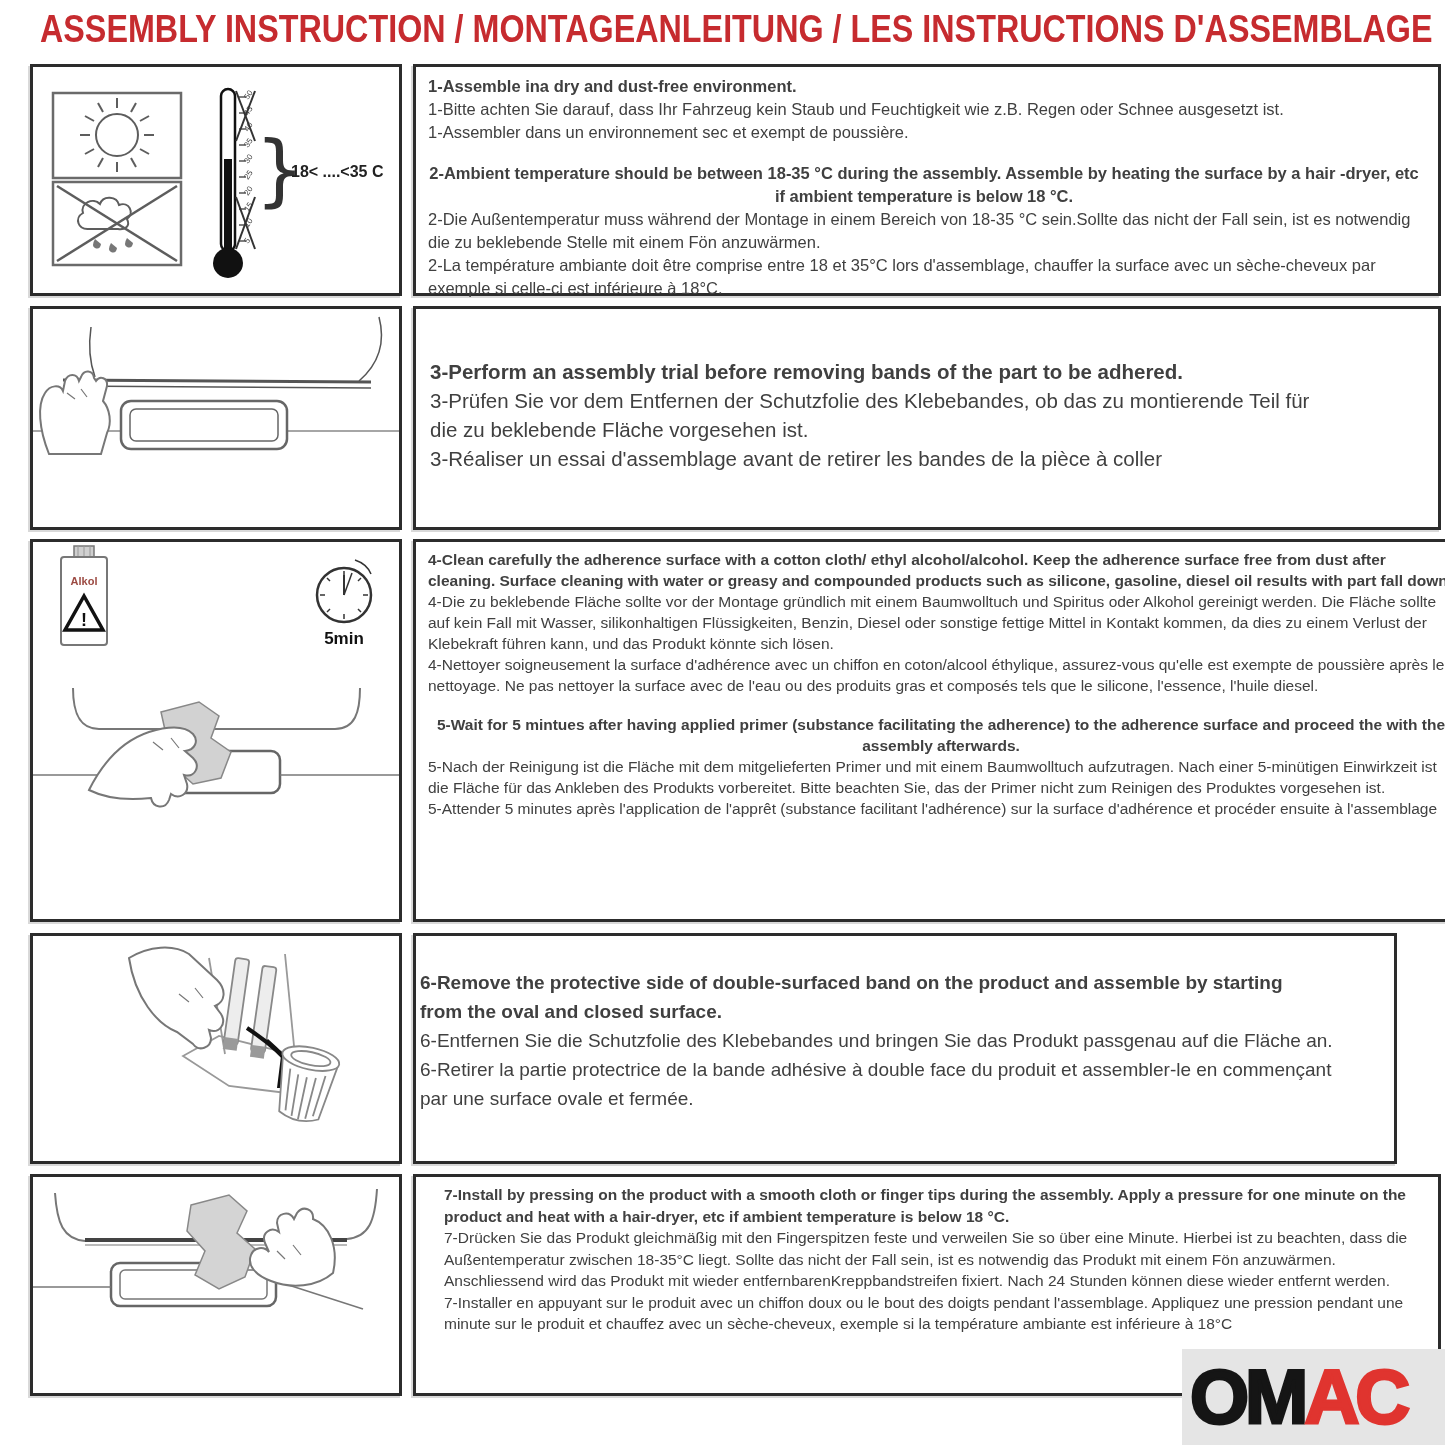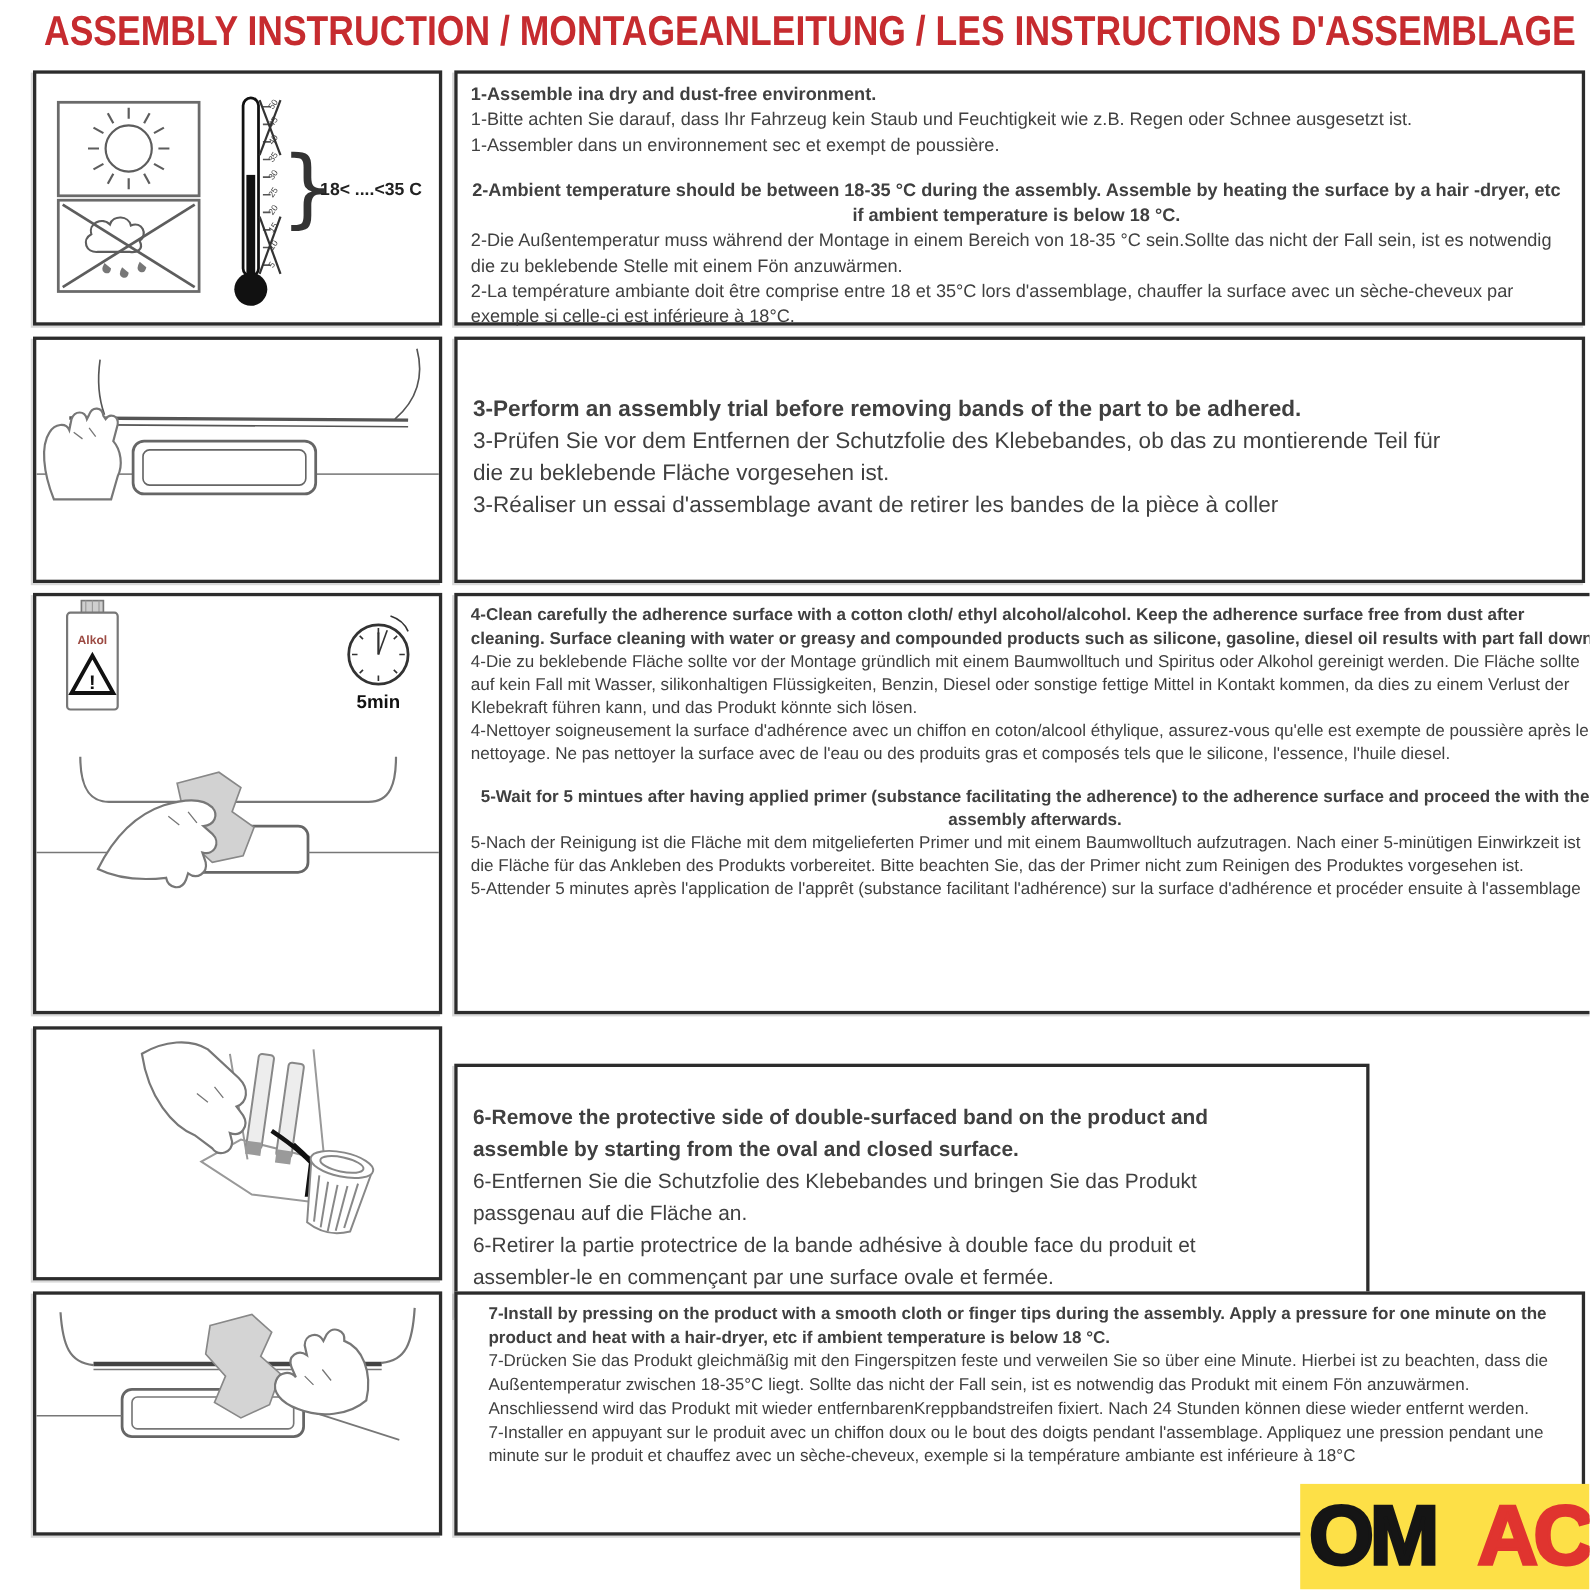--- a/index.html
+++ b/index.html
@@ -10,34 +10,34 @@
   .box{position:absolute;border:3px solid #2c2c2c;background:#fff;box-sizing:border-box;
        box-shadow:-2px 2px 0 rgba(120,120,120,.28);}
   .tb p{margin:0;}
   .b{font-weight:bold;color:#404040;}
   .r{font-weight:normal;color:#404040;}
   
   .sec1{left:413px;top:64px;width:1028px;height:232px;padding:8px 18px 0 12px;font-size:16.5px;line-height:23px;}
   .sec2{left:413px;top:306px;width:1028px;height:224px;padding:48px 60px 0 14px;font-size:20.5px;line-height:29px;}
   .sec2 .r{max-width:880px;}
   .sec3{left:413px;top:539px;width:1060px;height:383px;padding:7px 16px 12px 12px;font-size:15.5px;line-height:21px;}
-  .sec4{left:413px;top:933px;width:832px;height:231px;padding:32px 60px 0 14px;font-size:19px;line-height:29px;margin-top:34px;}
+  .sec4{left:413px;top:933px;width:984px;height:231px;padding:32px 60px 0 4px;font-size:19px;line-height:29px;}
   .sec4 .b{max-width:885px;}
   .sec5{left:413px;top:1174px;width:1028px;height:222px;padding:7px 16px 0 28px;font-size:15.5px;line-height:21.5px;}
   .mt18{margin-top:18px !important;text-align:center;}
   
   .ill1{left:30px;top:64px;width:372px;height:232px;}
   .ill2{left:30px;top:306px;width:372px;height:224px;}
   .ill3{left:30px;top:539px;width:372px;height:383px;}
   .ill4{left:30px;top:933px;width:372px;height:231px;}
   .ill5{left:30px;top:1174px;width:372px;height:222px;}
   .ill1 svg,.ill2 svg,.ill3 svg,.ill4 svg,.ill5 svg{display:block;width:100%;height:100%;}
   
-  .logo{position:absolute;left:1182px;top:1349px;width:263px;height:96px;background:#fde047;
-        display:flex;align-items:center;justify-content:space-between;padding-left:8px;box-sizing:border-box;}
+  .logo{position:absolute;left:1182px;top:1349px;width:263px;height:96px;background:#e5e5e5;
+        display:flex;align-items:center;justify-content:flex-start;padding-left:8px;box-sizing:border-box;}
   .logo span{font-size:76px;font-weight:bold;letter-spacing:-4px;line-height:1;
              -webkit-text-stroke:3px currentColor;}
   .logo .lb{color:#151515;}
   .logo .lr{color:#e0342f;}
 </style>
 </head>
 <body>
 
 <div class="page">
 

